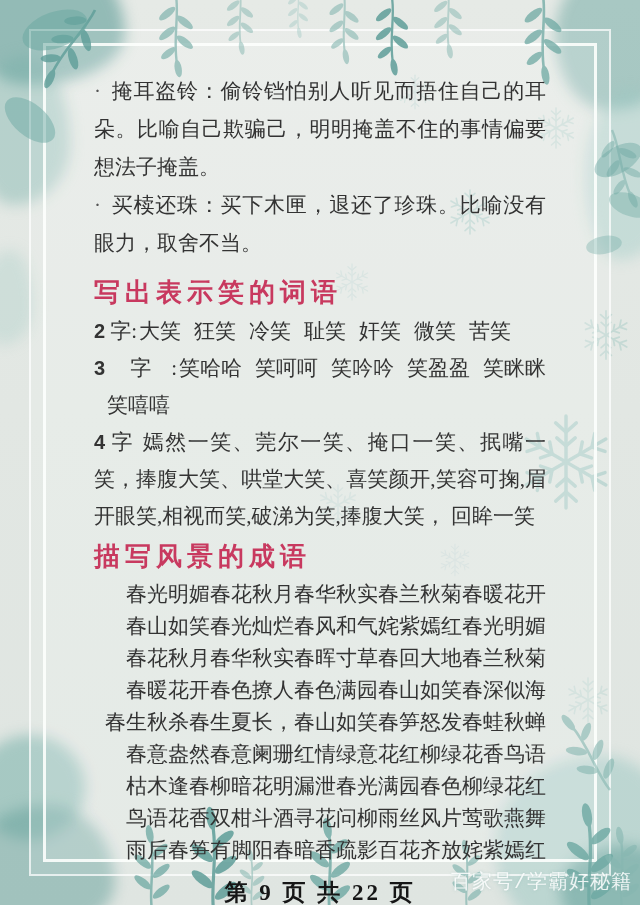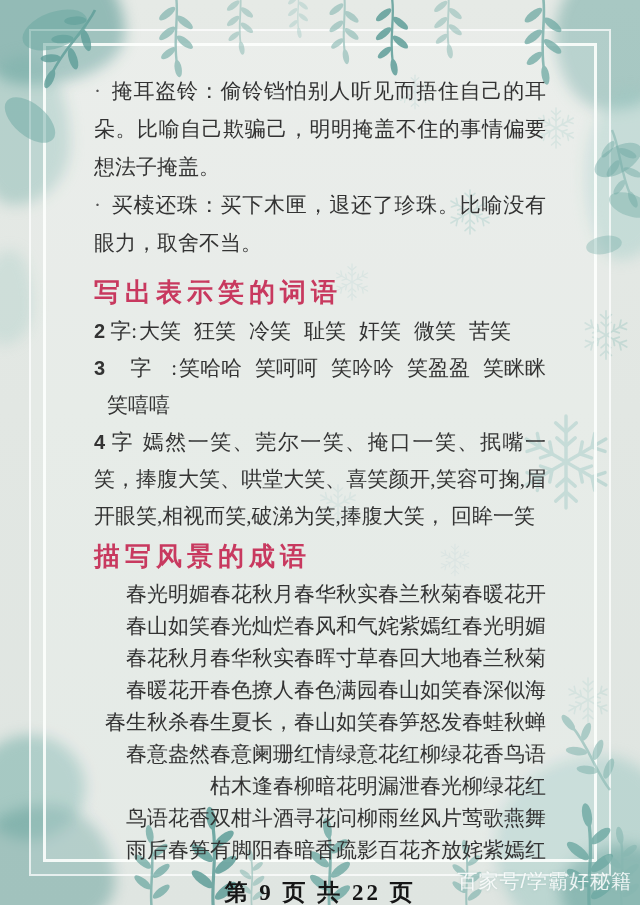--- a/index.html
+++ b/index.html
@@ -34,21 +34,21 @@
   .laugh-row .num{font-weight:bold;font-family:"Liberation Sans",sans-serif;font-size:20px;margin-right:5px;}
   .laugh-row .unit{margin-right:2px;}
   .word{display:inline-block;white-space:nowrap;}
   .word + .word{margin-left:13px;}
   .four-text{line-height:37px;}
   .idiom-row{display:flex;justify-content:flex-end;font-size:21px;line-height:32px;}
   .idiom{white-space:nowrap;}
   .footer{margin-top:11px;text-align:center;font-weight:bold;font-size:23px;color:#161616;letter-spacing:3px;}
   .watermark{
     position:absolute;right:8px;bottom:10px;
-    font-family:Liberation Sans, sans-serif;font-size:20px;letter-spacing:1px;
+    font-family:Liberation Mono, monospace;font-size:20px;letter-spacing:1px;
     color:rgba(255,255,255,.85);text-shadow:0 0 3px rgba(150,190,185,.6);
   }
 </style>
 </head>
 <body>
 
 <div class="page">
 
   <div class="blob b1"></div>
   <div class="blob b2"></div>
@@ -202,20 +202,21 @@
           <span class="idiom">春意盎然</span>
           <span class="idiom">春意阑珊</span>
           <span class="idiom">红情绿意</span>
           <span class="idiom">花红柳绿</span>
           <span class="idiom">花香鸟语</span>
         </div>
       <div class="idiom-row">
           <span class="idiom">枯木逢春</span>
           <span class="idiom">柳暗花明</span>
           <span class="idiom">漏泄春光</span>
+          <span class="idiom">满园春色</span>
           <span class="idiom">柳绿花红</span>
         </div>
       <div class="idiom-row">
           <span class="idiom">鸟语花香</span>
           <span class="idiom">双柑斗酒</span>
           <span class="idiom">寻花问柳</span>
           <span class="idiom">雨丝风片</span>
           <span class="idiom">莺歌燕舞</span>
         </div>
       <div class="idiom-row">

